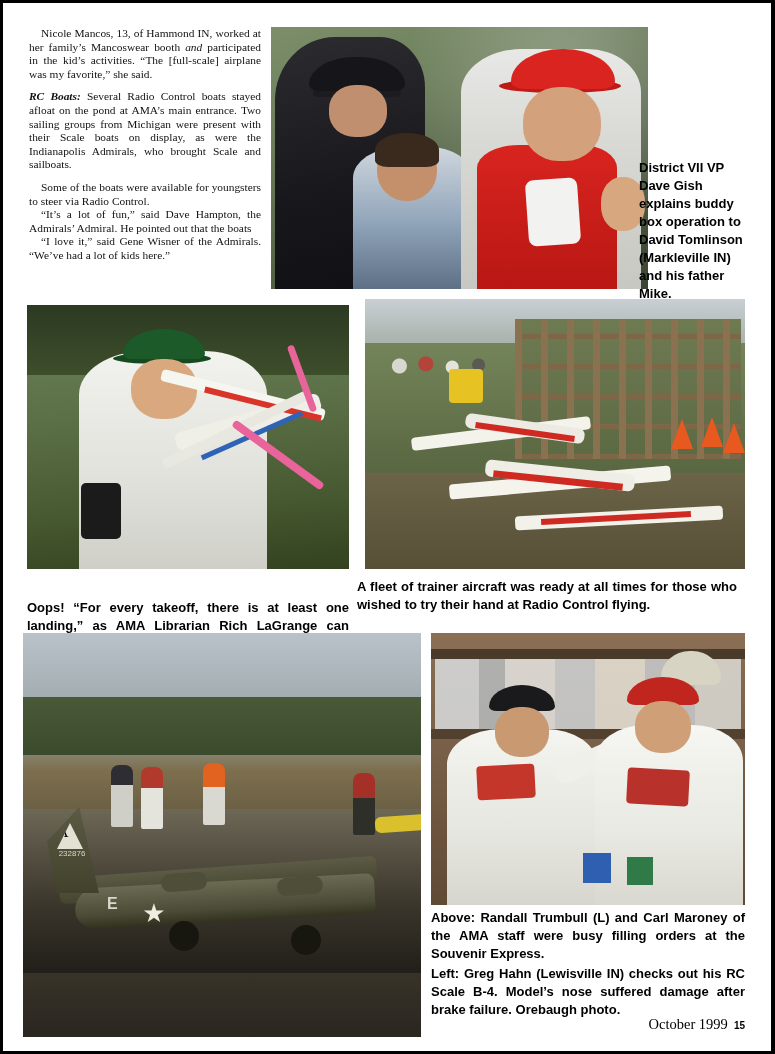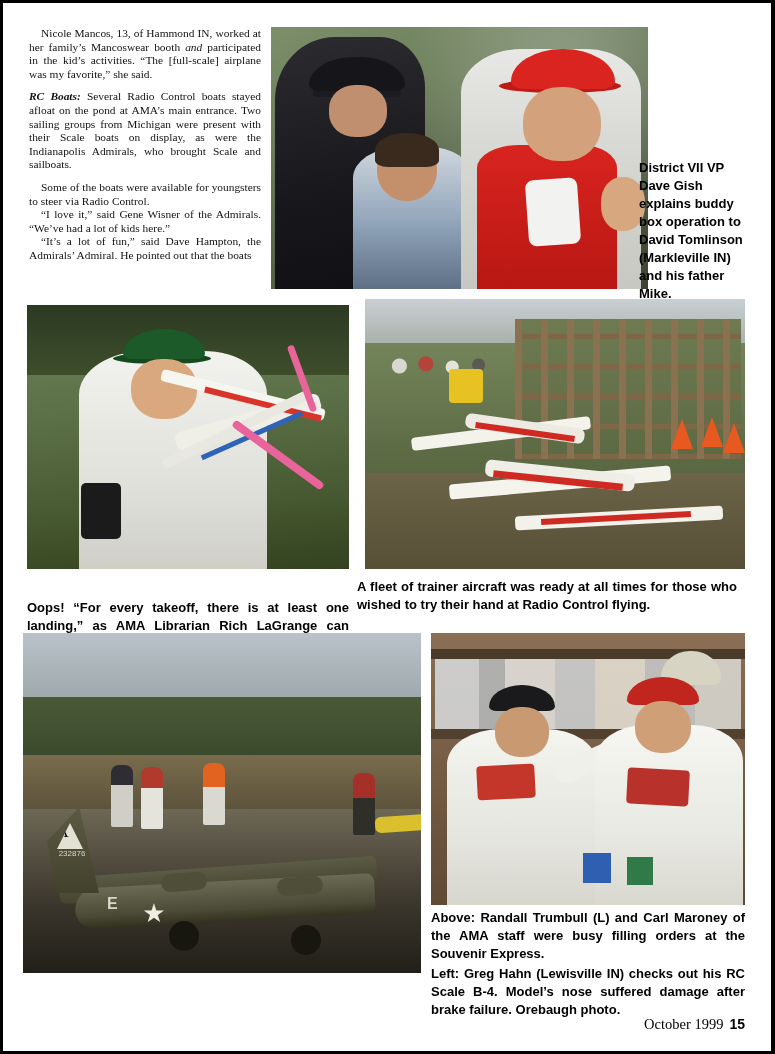--- a/index.html
+++ b/index.html
@@ -281,21 +281,21 @@
     position:absolute; left:20px; top:40px; width:120px; height:54px;
     background:
       radial-gradient(circle at 12% 50%, #d8d8d0 0 7px, transparent 8px),
       radial-gradient(circle at 34% 46%, #b3443a 0 7px, transparent 8px),
       radial-gradient(circle at 56% 52%, #e3e3dc 0 6px, transparent 7px),
       radial-gradient(circle at 78% 48%, #5a5a52 0 6px, transparent 7px);
   }
   #cap-fleet { left: 354px; top: 575px; width: 380px; }
 
   
-  #photo-b17 { left: 20px; top: 630px; width: 398px; height: 340px; }
+  #photo-b17 { left: 20px; top: 630px; width: 398px; height: 404px; }
   #photo-b17 .bg {
     position:absolute; inset:0;
     background: linear-gradient(180deg,#b9c2c9 0%, #9aa5a8 22%, #7d6f4e 34%, #4e4634 60%, #2a2620 100%);
   }
   #photo-b17 .treeline {
     position:absolute; left:0; top:64px; width:100%; height:58px;
     background: linear-gradient(180deg,#4a5a38 0%, #3a4a2c 100%);
   }
   #photo-b17 .tarmac {
     position:absolute; left:0; top:176px; width:100%; height:164px;
@@ -435,41 +435,41 @@
     position: absolute;
     right: 26px;
     bottom: 18px;
     font-family: "Liberation Serif", serif;
     font-size: 14.5px;
     color: #000;
   }
   .footer .pg {
     font-family: "Liberation Sans", sans-serif;
     font-weight: bold;
-    font-size: 14px;
+    font-size: 10px;
     margin-left: 6px;
   }
 </style>
 </head>
 <body>
 
 <div class="page">
   <div class="edge-top"></div>
   <div class="edge-left"></div>
   <div class="edge-right"></div>
   <div class="edge-bottom"></div>
 
   <div class="paper">
 
     <div class="col-text">
       <p><span>Nicole Mancos, 13, of Hammond IN, worked at her family’s Mancoswear booth </span><span class="ital">and</span><span> participated in the kid’s activities. “The [full-scale] airplane was my favorite,” she said.</span></p>
       <p class="noindent gap"><span class="lead">RC Boats:</span><span> Several Radio Control boats stayed afloat on the pond at AMA’s main entrance. Two sailing groups from Michigan were present with their Scale boats on display, as were the Indianapolis Admirals, who brought Scale and sailboats.</span></p>
       <p class="gap">Some of the boats were available for youngsters to steer via Radio Control.</p>
+      <p>“It’s a lot of fun,” said Dave Hampton, the Admirals’ Admiral. He pointed out that the boats</p>
       <p>“I love it,” said Gene Wisner of the Admirals. “We’ve had a lot of kids here.”</p>
-      <p>“It’s a lot of fun,” said Dave Hampton, the Admirals’ Admiral. He pointed out that the boats</p>
     </div>
 
     <div class="photo" id="photo-buddybox">
       <div class="bg"></div>
       <div class="man-left"></div>
       <div class="cap-left"></div>
       <div class="face-left"></div>
       <div class="boy"></div>
       <div class="boy-head"></div>
       <div class="boy-hair"></div>

